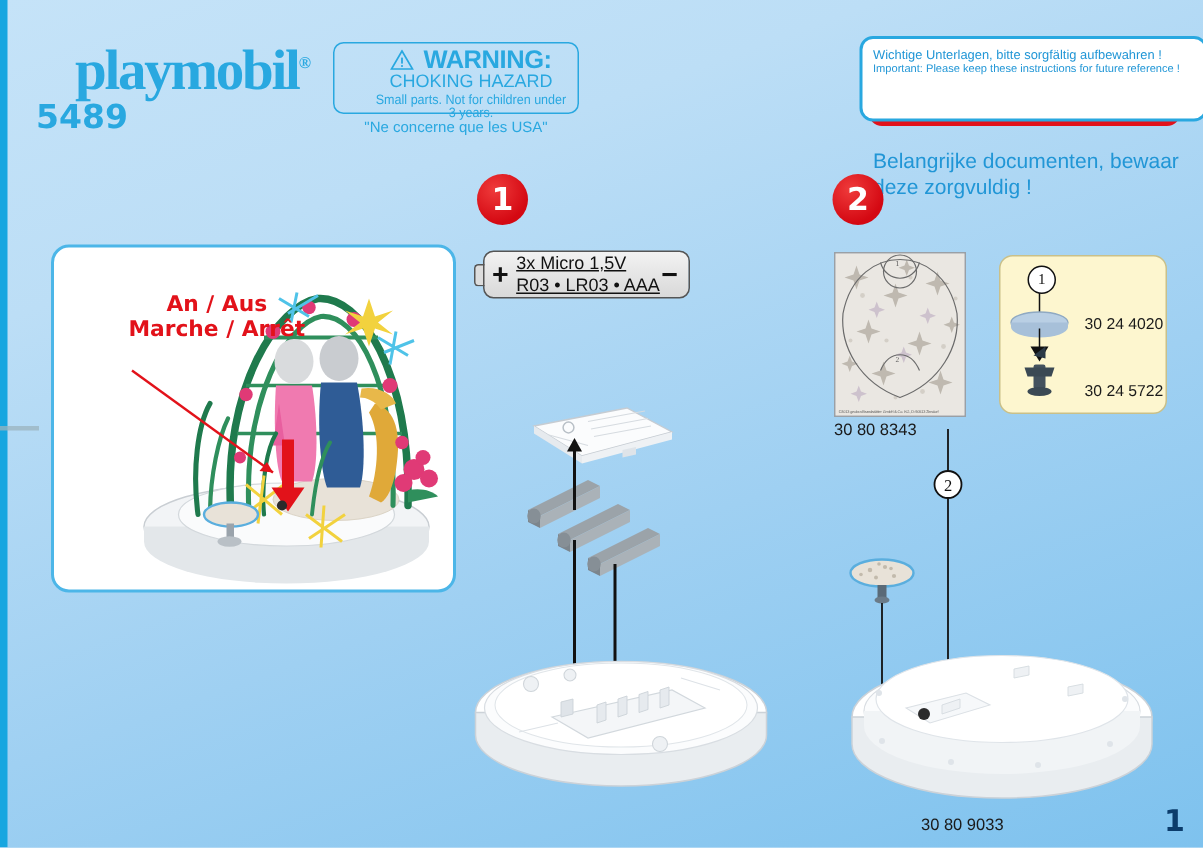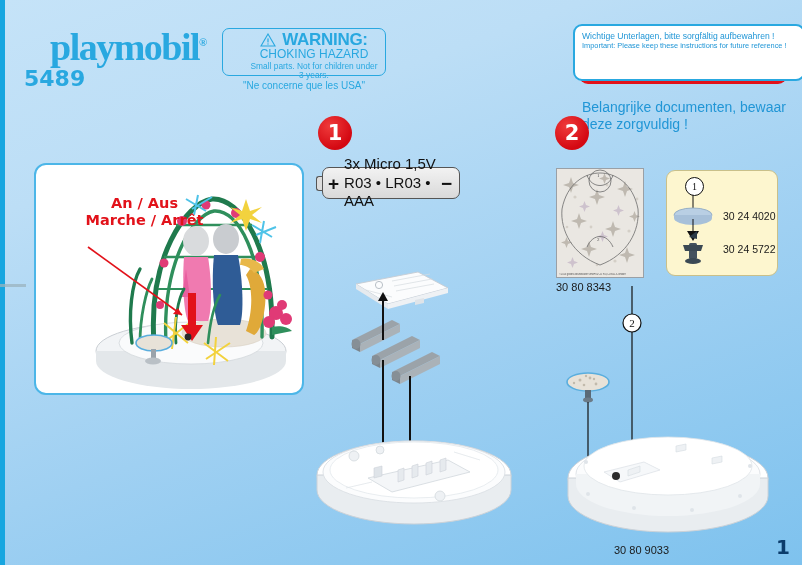--- a/index.html
+++ b/index.html
@@ -91,21 +91,21 @@
     background:linear-gradient(180deg,#f2f2f2,#d9d9d9);
     border:1.4px solid #555;border-radius:7px;box-sizing:border-box;
     display:flex;align-items:center;
   }
   .batt-nub{
     position:absolute;left:316px;top:176px;width:7px;height:13px;
     background:#ddd;border:1.3px solid #555;border-right:none;border-radius:3px 0 0 3px;
   }
   .batt-plus{font-size:19px;font-weight:bold;color:#111;margin:0 5px 0 5px;line-height:1;}
   .batt-minus{font-size:19px;font-weight:bold;color:#111;margin-right:7px;line-height:1;}
-  .batt-txt{flex:1;font-size:15px;color:#111;line-height:1.25;}
+  .batt-txt{flex:1;font-size:12px;color:#111;line-height:1.25;text-decoration:underline;}
   
   .sticker{
     position:absolute;left:556px;top:168px;width:88px;height:110px;
     background:#e9e6e2;border:1px solid #9aa0a6;box-sizing:border-box;overflow:hidden;
   }
   .sticker .tiny{
     position:absolute;left:2px;bottom:1px;right:2px;
     font-size:2.6px;color:#5c5c5c;line-height:1.25;
     letter-spacing:-.1px;overflow:hidden;
   }
@@ -373,21 +373,21 @@
       <path d="M7 44 L7 47 A19 7 0 0 0 45 47 L45 44 Z" fill="#a7c0d9"></path>
       <path d="M26 48 L26 64" stroke="#111" stroke-width="1"></path>
       <path d="M26 70 l-6 -10 l12 0 Z" fill="#111"></path>
       <path d="M22 66 L30 60 L30 68 Z" fill="#2b3a47"></path>
       <rect x="22" y="72" width="8" height="16" rx="1.5" fill="#44525e"></rect>
       <path d="M16 74 L36 74 L34 80 L18 80 Z" fill="#3b4954"></path>
       <ellipse cx="26" cy="90" rx="8" ry="3" fill="#3b4954"></ellipse>
     </svg>
     <div class="callout" style="left:18px;top:6px;">1</div>
     <div class="pb-num" style="left:56px;top:39px;">30 24 4020</div>
-    <div class="pb-num" style="left:56px;top:72px;">30 24 5722</div>
+    <div class="pb-num" style="left:56px;top:84px;">30 24 5722</div>
   </div>
 
   <svg class="svg-layer" width="802" height="565">
     <path d="M632 286 L632 440" stroke="#111" stroke-width="1.2" fill="none"></path>
     <circle cx="632" cy="323" r="9" fill="#fff" stroke="#111" stroke-width="1.2"></circle>
     <text x="632" y="327" font-size="11" text-anchor="middle" fill="#111" font-family="Liberation Serif, serif">2</text>
     <g>
       <ellipse cx="588" cy="382" rx="21" ry="9" fill="#e8e2d8" stroke="#5aaede" stroke-width="1.6"></ellipse>
       <g fill="#b9b1a2" opacity=".8">
         <circle cx="580" cy="380" r="1.5"></circle>

